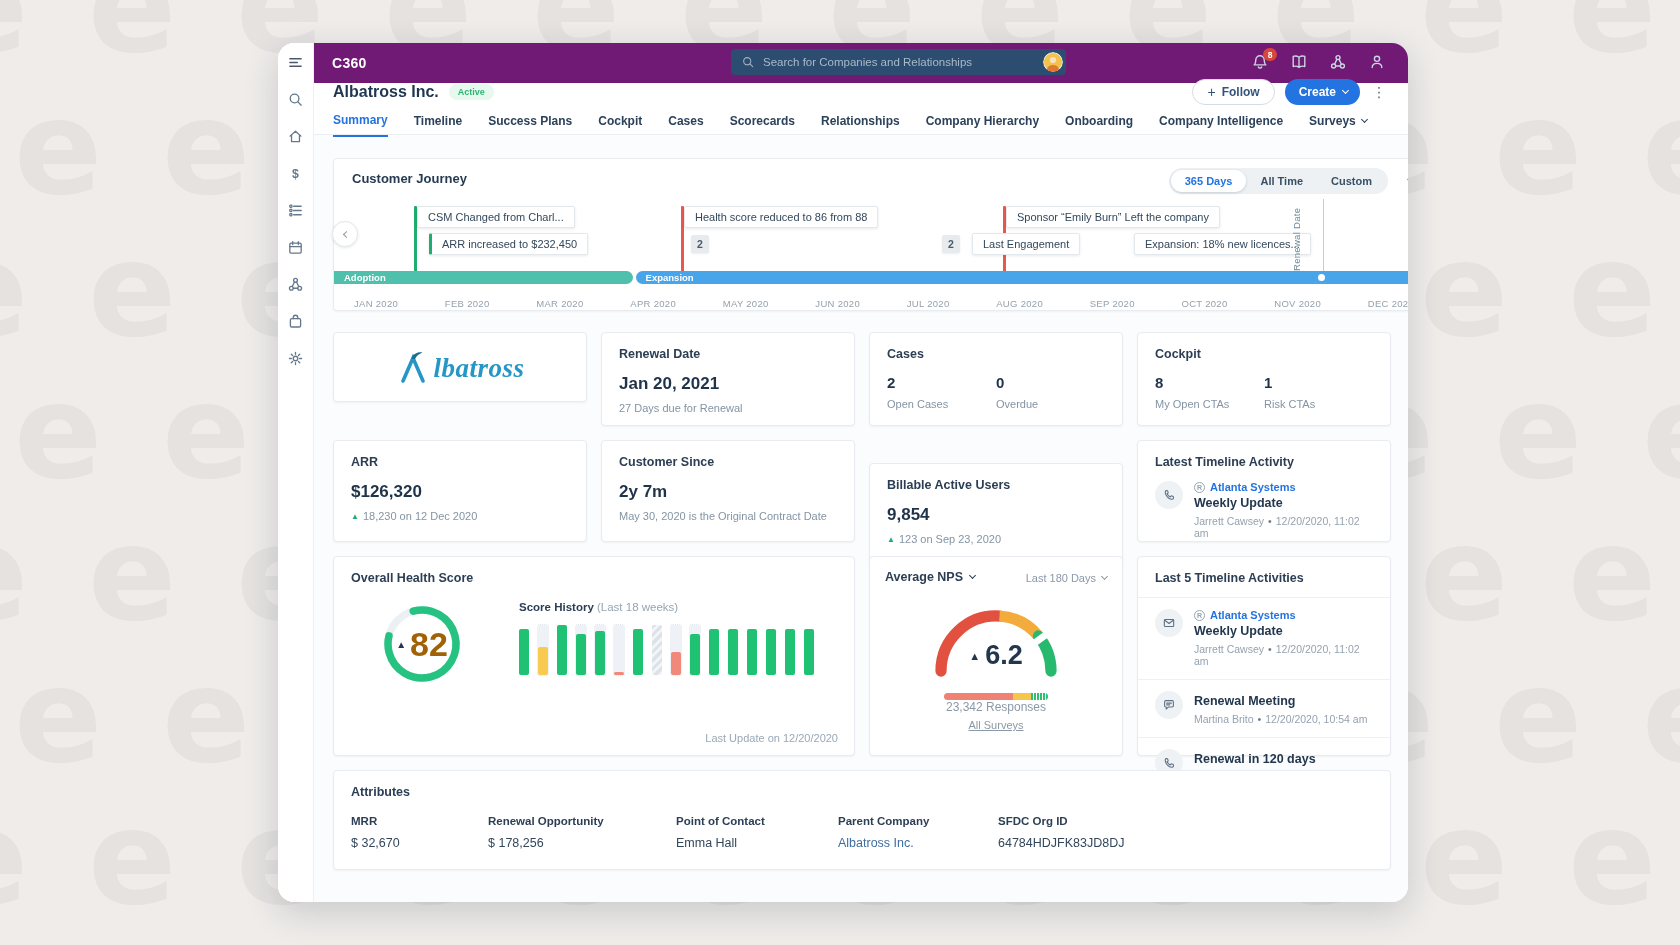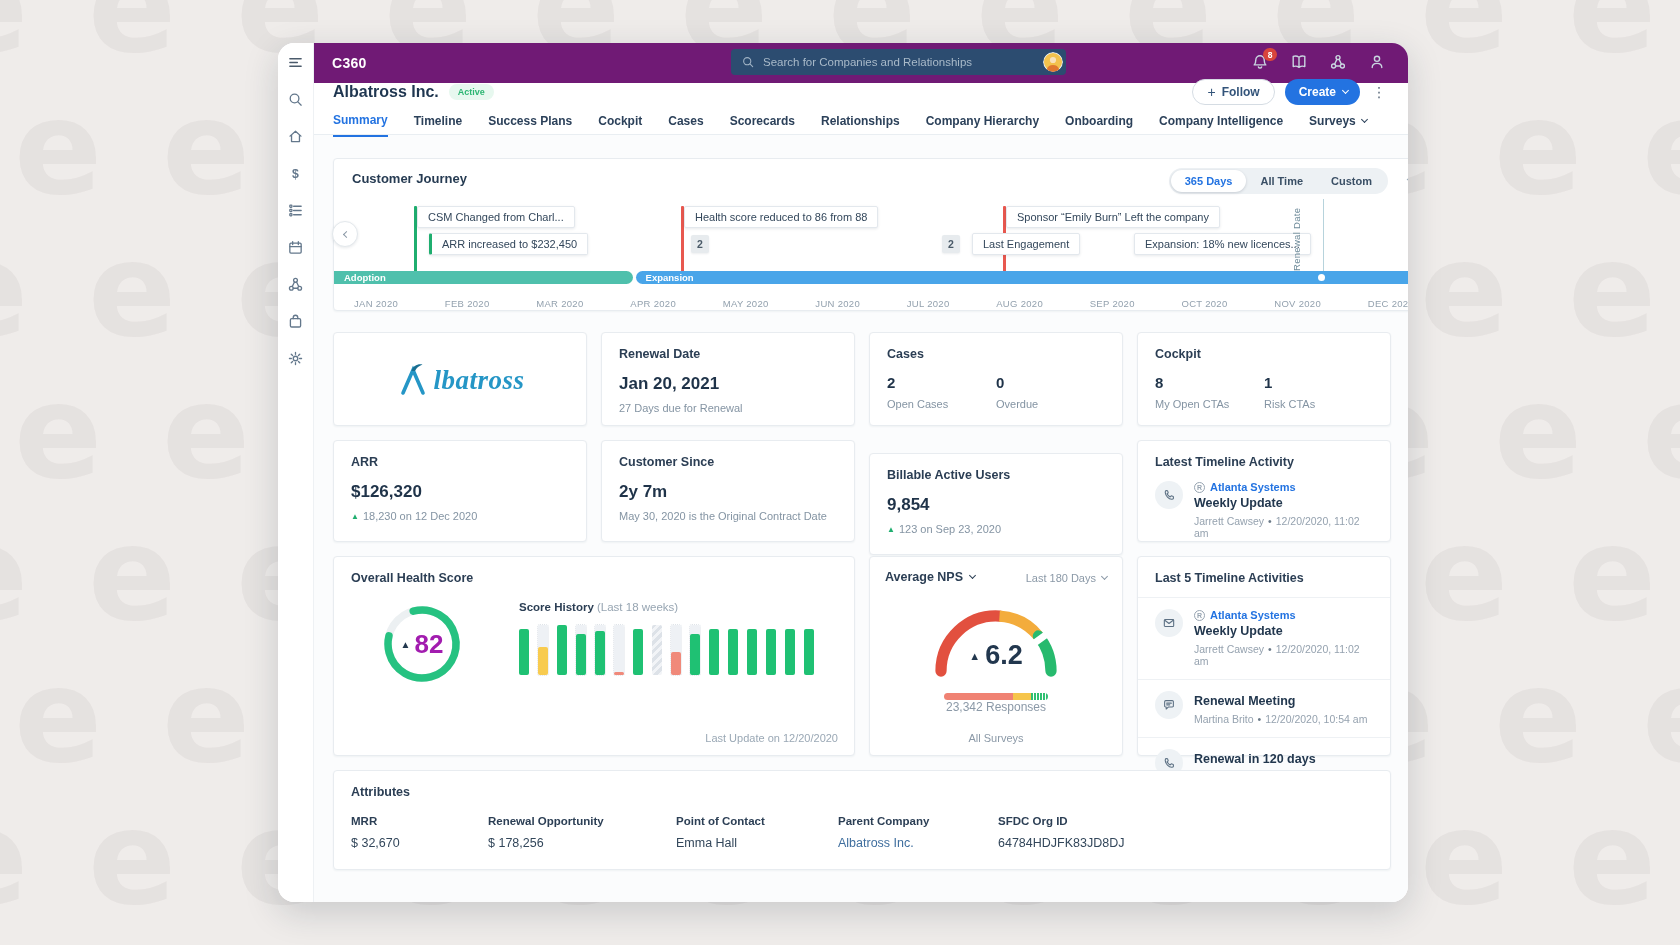--- a/index.html
+++ b/index.html
@@ -111,21 +111,21 @@
          display:inline-flex; align-items:center; justify-content:center; }
   .act-title { font-size:12.5px; font-weight:bold; color:#22374e; margin-top:3px; }
   .act-meta { font-size:10.5px; color:#95a2af; margin-top:5px; }
   .act-meta .dot-sep { color:#6b7a88; margin:0 4px; }
 
   
   #health-body { display:flex; margin-top:14px; }
   .donut-wrap { position:relative; width:90px; height:90px; margin-left:26px; flex:none; }
   .donut-overlay { position:absolute; inset:0; display:flex; align-items:center; justify-content:center; gap:4px; }
   .donut-overlay .arrow { color:#22374e; font-size:10px; }
-  .donut-overlay .num { font-size:26px; font-weight:bold; color:#a21caf; }
+  .donut-overlay .num { font-size:34px; font-weight:bold; color:#a16207; }
   #history { margin-left:52px; margin-top:2px; }
   .hist-label { font-size:11.5px; }
   .hist-label b { color:#2b3e54; }
   .hist-label span { color:#97a5b2; font-weight:normal; }
   #score-bars { display:flex; align-items:flex-end; gap:9px; height:50px; margin-top:12px; }
   .bar-slot { width:10px; height:50px; position:relative; border-radius:2px; }
   .bar-slot.track { background:#eef1f5; outline:1px dotted #dfe4e9; }
   .bar-slot.hatch { background:repeating-linear-gradient(135deg,#dde2e8 0 3px,#f2f4f7 3px 6px); }
   .bar-fill { position:absolute; bottom:0; left:0; right:0; border-radius:2px; }
   .health-update { position:absolute; right:16px; bottom:11px; font-size:11px; color:#9aa8b5; }
@@ -135,21 +135,21 @@
   .nps-head { display:flex; align-items:flex-end; justify-content:space-between; }
   .nps-title { font-size:12.5px; font-weight:bold; color:#2b3e54; display:flex; align-items:center; gap:7px; cursor:pointer; }
   .nps-range { font-size:11px; color:#8b99a7; display:flex; align-items:center; gap:6px; cursor:pointer; }
   .gauge-wrap { position:relative; width:150px; margin:12px auto 0; }
   .gauge-overlay { position:absolute; left:0; right:0; top:44px; display:flex; align-items:center; justify-content:center; gap:5px; }
   .gauge-overlay .arrow { color:#22374e; font-size:11px; }
   .gauge-overlay .num { font-size:27px; font-weight:bold; color:#22374e; }
   .nps-dist { width:104px; height:7px; border-radius:4px; overflow:hidden; display:flex; margin:12px auto 0; }
   .nps-dist i { height:100%; display:block; }
   .nps-resp { text-align:center; font-size:12px; color:#8b99a7; }
-  .nps-scope { text-align:center; font-size:11px; color:#8b99a7; margin-top:18px; }
+  .nps-scope { text-align:center; font-size:11px; color:#8b99a7; margin-top:5px;text-decoration:underline; }
 
   
   #last5 .card-title { padding:14px 17px 12px; border-bottom:1px solid #eef1f4; }
   #last5 .act-item { padding:11px 17px 12px; border-bottom:1px solid #eef1f4; }
   #last5 .act-item:last-child { border-bottom:none; }
 
   
   #attrs { padding:14px 17px; }
   #attr-fields { display:flex; margin-top:16px; }
   .attr-label { font-size:11.5px; font-weight:bold; color:#2c3f55; }
@@ -472,21 +472,21 @@
         <span>JUN 2020</span>
         <span>JUL 2020</span>
         <span>AUG 2020</span>
         <span>SEP 2020</span>
         <span>OCT 2020</span>
         <span>NOV 2020</span>
         <span>DEC 2020</span>
       </div>
   </div>
 
-  <div class="card" id="logo-card" style="left:55px;top:289px;width:254px;height:94px">
+  <div class="card" id="logo-card" style="left:55px;top:289px;width:254px;height:70px">
     <span class="logo">
       <svg class="ic" width="36" height="34" viewBox="0 0 36 34">
         <path d="M8 31 L18 8 L28 31" fill="none" stroke="#2596c6" stroke-width="3.6" stroke-linecap="round"></path>
         <path d="M16.5 9 C18 3.5 23 1.5 27.5 2.5 C24 4 21.5 5.5 20 9 Z" fill="#186e91"></path>
       </svg>
       <span class="logo-text">lbatross</span>
     </span>
   </div>
 
   <div class="card stat" style="left:323px;top:289px;width:254px;height:94px">
@@ -528,21 +528,21 @@
     <div class="stat-value">$126,320</div>
     <div class="stat-sub"><span class="delta-up">▲</span><span>18,230 on 12 Dec 2020</span></div>
   </div>
 
   <div class="card stat" style="left:323px;top:397px;width:254px;height:102px">
     <div class="card-title">Customer Since</div>
     <div class="stat-value">2y 7m</div>
     <div class="stat-sub">May 30, 2020 is the Original Contract Date</div>
   </div>
 
-  <div class="card stat" style="left:591px;top:410px;width:254px;height:102px">
+  <div class="card stat" style="left:591px;top:420px;width:254px;height:102px">
     <div class="card-title">Billable Active Users</div>
     <div class="stat-value">9,854</div>
     <div class="stat-sub"><span class="delta-up">▲</span><span>123 on Sep 23, 2020</span></div>
   </div>
 
   <div class="card stat" style="left:859px;top:397px;width:254px;height:102px">
     <div class="card-title">Latest Timeline Activity</div>
     <div class="act-item" style="margin-top:12px" id="latest-act">
         <span class="act-icon">
           <svg class="ic" width="14" height="14" viewBox="0 0 18 18" fill="none" stroke="currentColor" stroke-width="1.4" stroke-linecap="round" stroke-linejoin="round">

